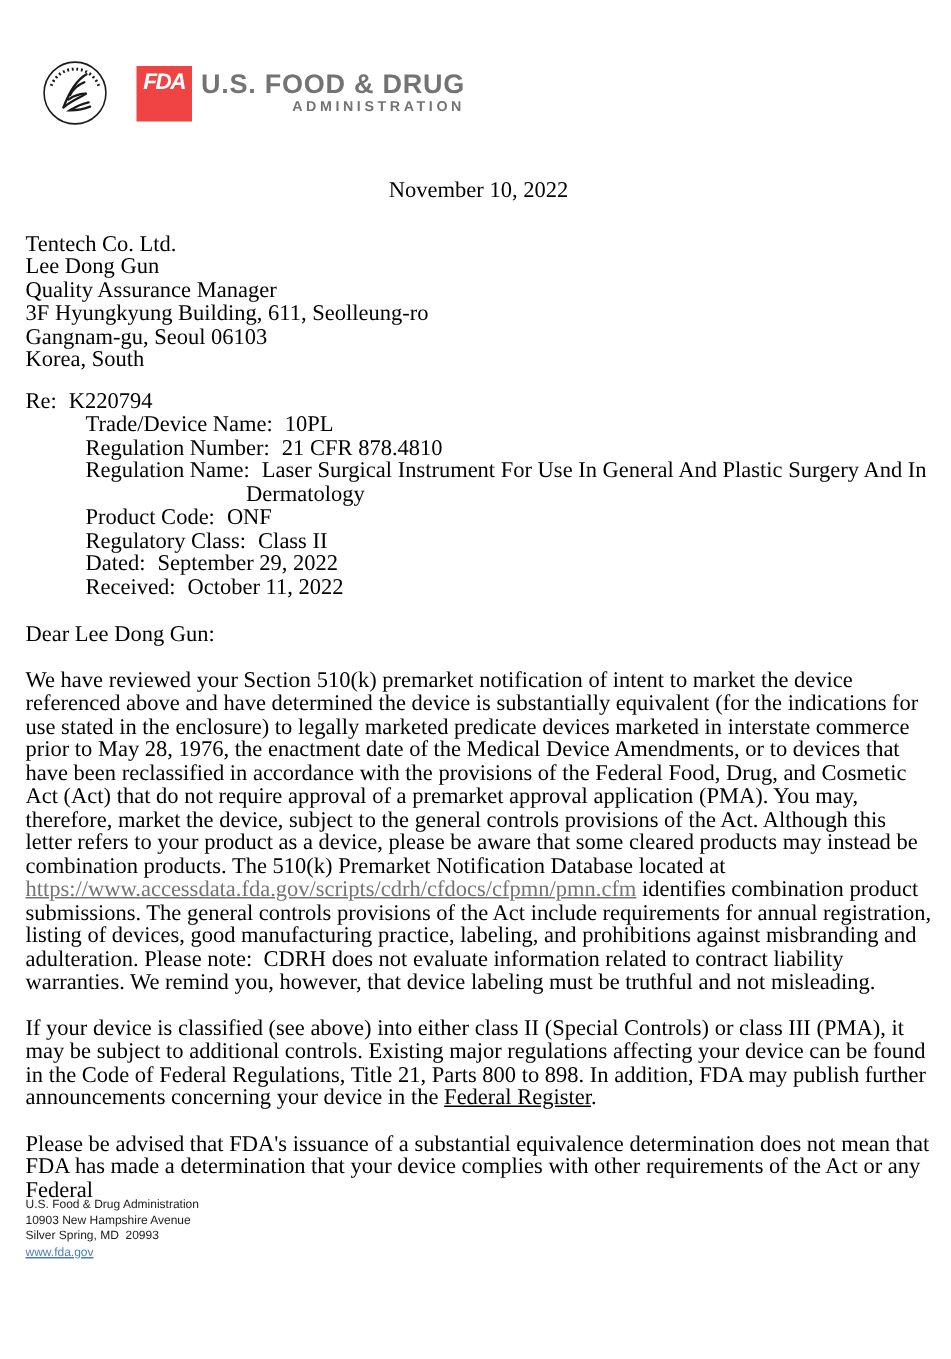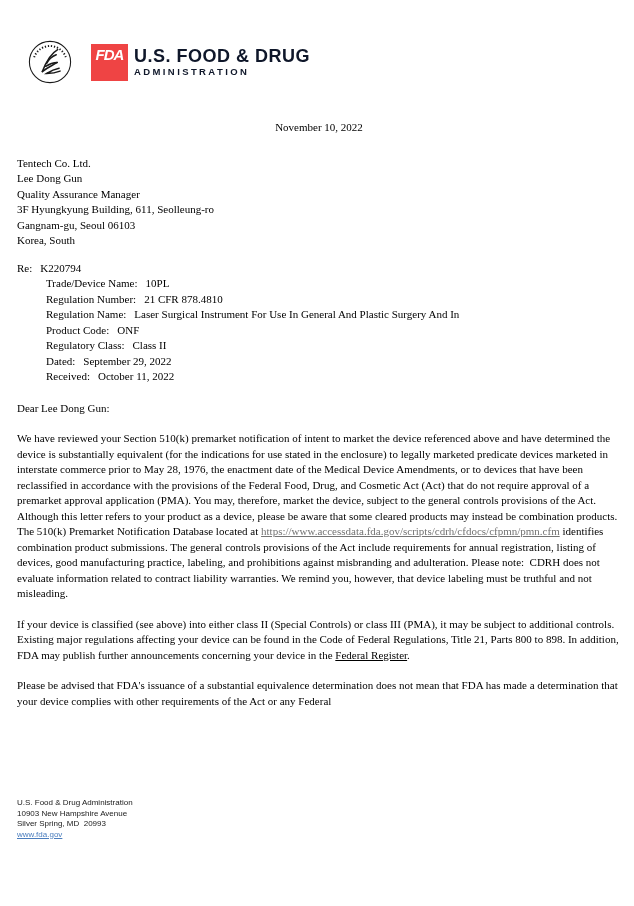--- a/index.html
+++ b/index.html
@@ -24,33 +24,33 @@
     width: 37px; height: 37px;
     background: #ef4444;
     display: flex; align-items: flex-start; justify-content: center;
   }
   .fda-box span {
     font-family: "Liberation Sans", sans-serif;
     font-weight: bold; font-style: italic;
     color: #ffffff; font-size: 15px; line-height: 17px;
     letter-spacing: -1px; padding-top: 2px;
   }
-  .agency-text { margin-left: 6px; font-family: "Liberation Sans", sans-serif; color: #0f172a; }
+  .agency-text { margin-left: 6px; font-family: "Liberation Sans", sans-serif; color: #737373; text-align: right; }
   .agency-line1 { font-size: 18px; font-weight: bold; letter-spacing: 0.5px; line-height: 19px; }
   .agency-line2 { font-size: 9.5px; font-weight: bold; letter-spacing: 2.4px; line-height: 12px; }
 
   
   .letter {
     position: absolute; left: 17px; top: 120px; width: 604px;
-    font-size: 11px; line-height: 15.5px;
+    font-size: 15px; line-height: 15.5px;
   }
   .date-line { text-align: center; margin-bottom: 20px; }
   .addr-line { white-space: pre-wrap; }
   .re-block { margin-top: 12px; }
-  .re-rows { margin-left: 29px; }
+  .re-rows { margin-left: 40px; }
   .val { margin-left: 8px; }
   .val2 { margin-left: 107px; }
   .salutation { margin-top: 16px; }
   .para { margin-top: 15px; white-space: pre-wrap; }
   a.link, .link {
     color: #737373; text-decoration: underline; cursor: pointer;
   }
   .u { text-decoration: underline; }
 
   
@@ -107,20 +107,21 @@
       </div>
       <div class="re-rows">
         <div>
           <span>Trade/Device Name:</span><span class="val">10PL</span>
         </div>
         <div>
           <span>Regulation Number:</span><span class="val">21 CFR 878.4810</span>
         </div>
         <div>
           <span>Regulation Name:</span><span class="val">Laser Surgical Instrument For Use In General And Plastic Surgery And In</span>
+          <div class="val2">Dermatology</div>
         </div>
         <div>
           <span>Product Code:</span><span class="val">ONF</span>
         </div>
         <div>
           <span>Regulatory Class:</span><span class="val">Class II</span>
         </div>
         <div>
           <span>Dated:</span><span class="val">September 29, 2022</span>
         </div>

